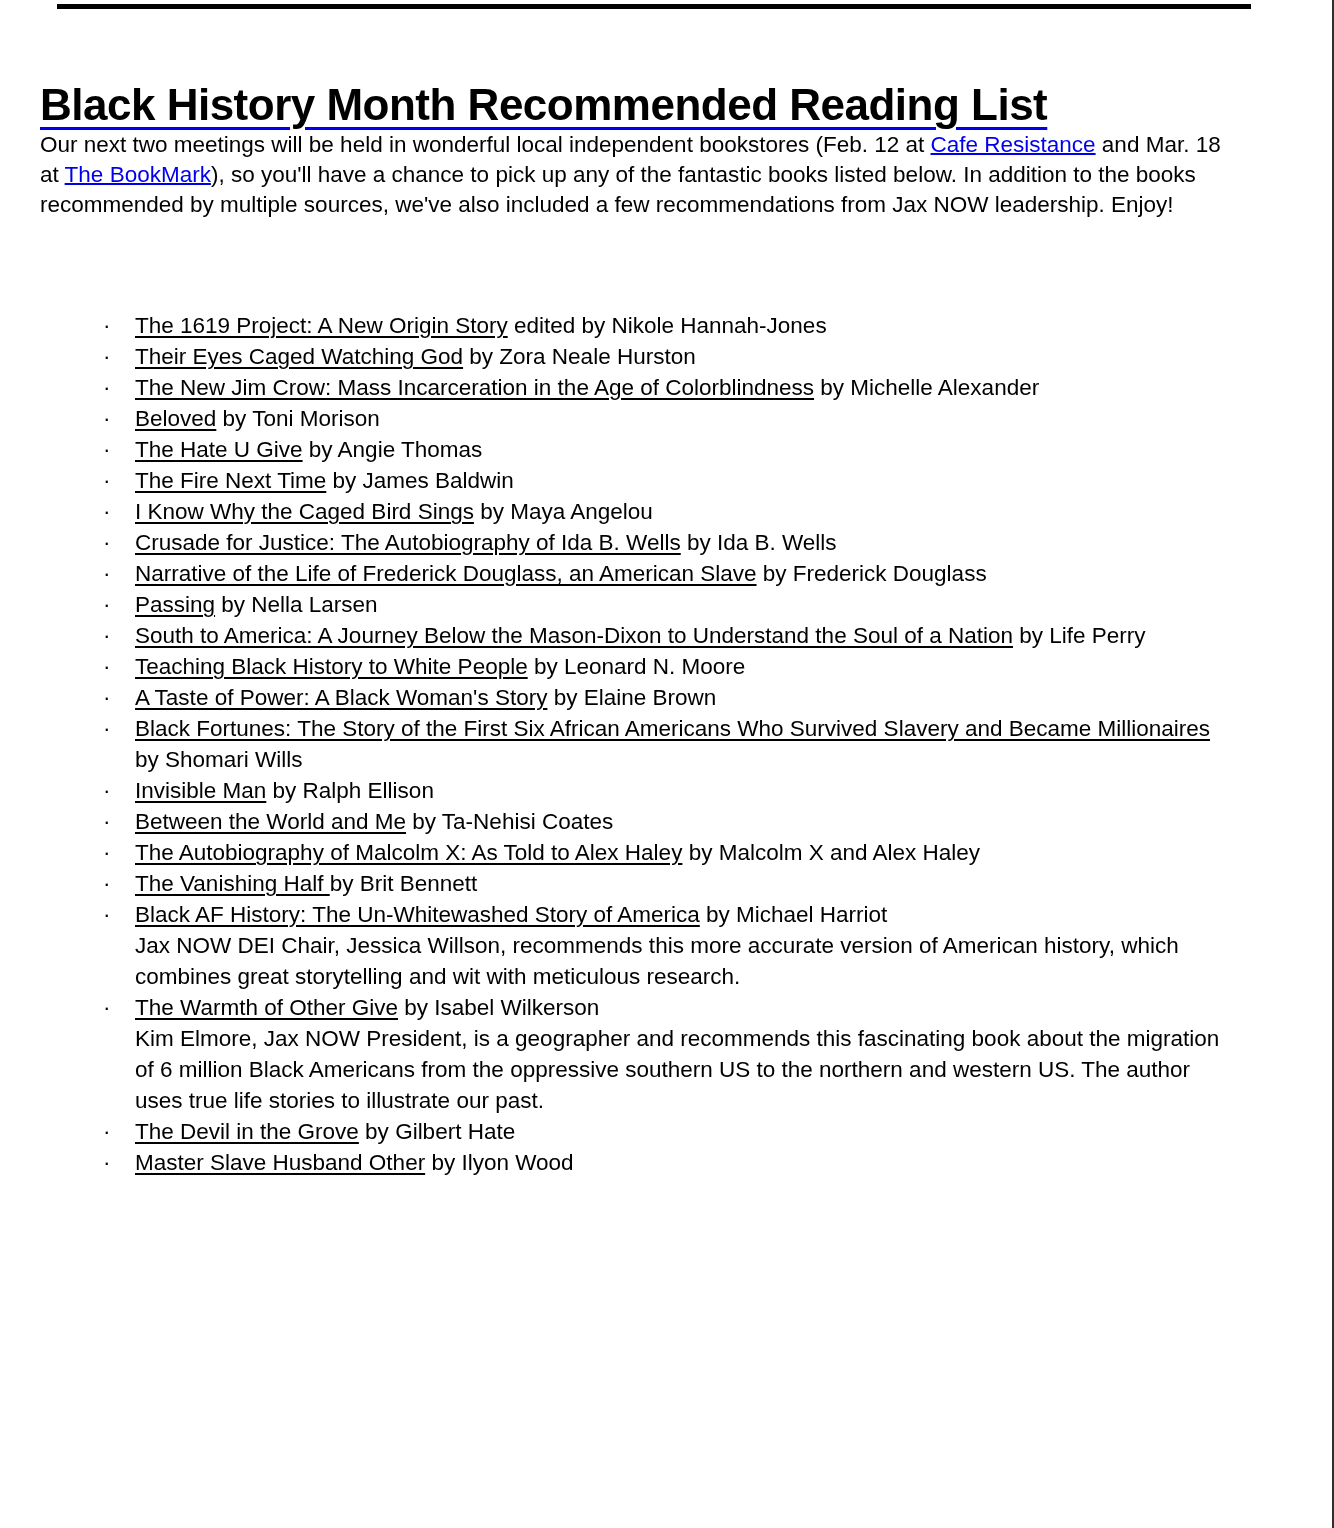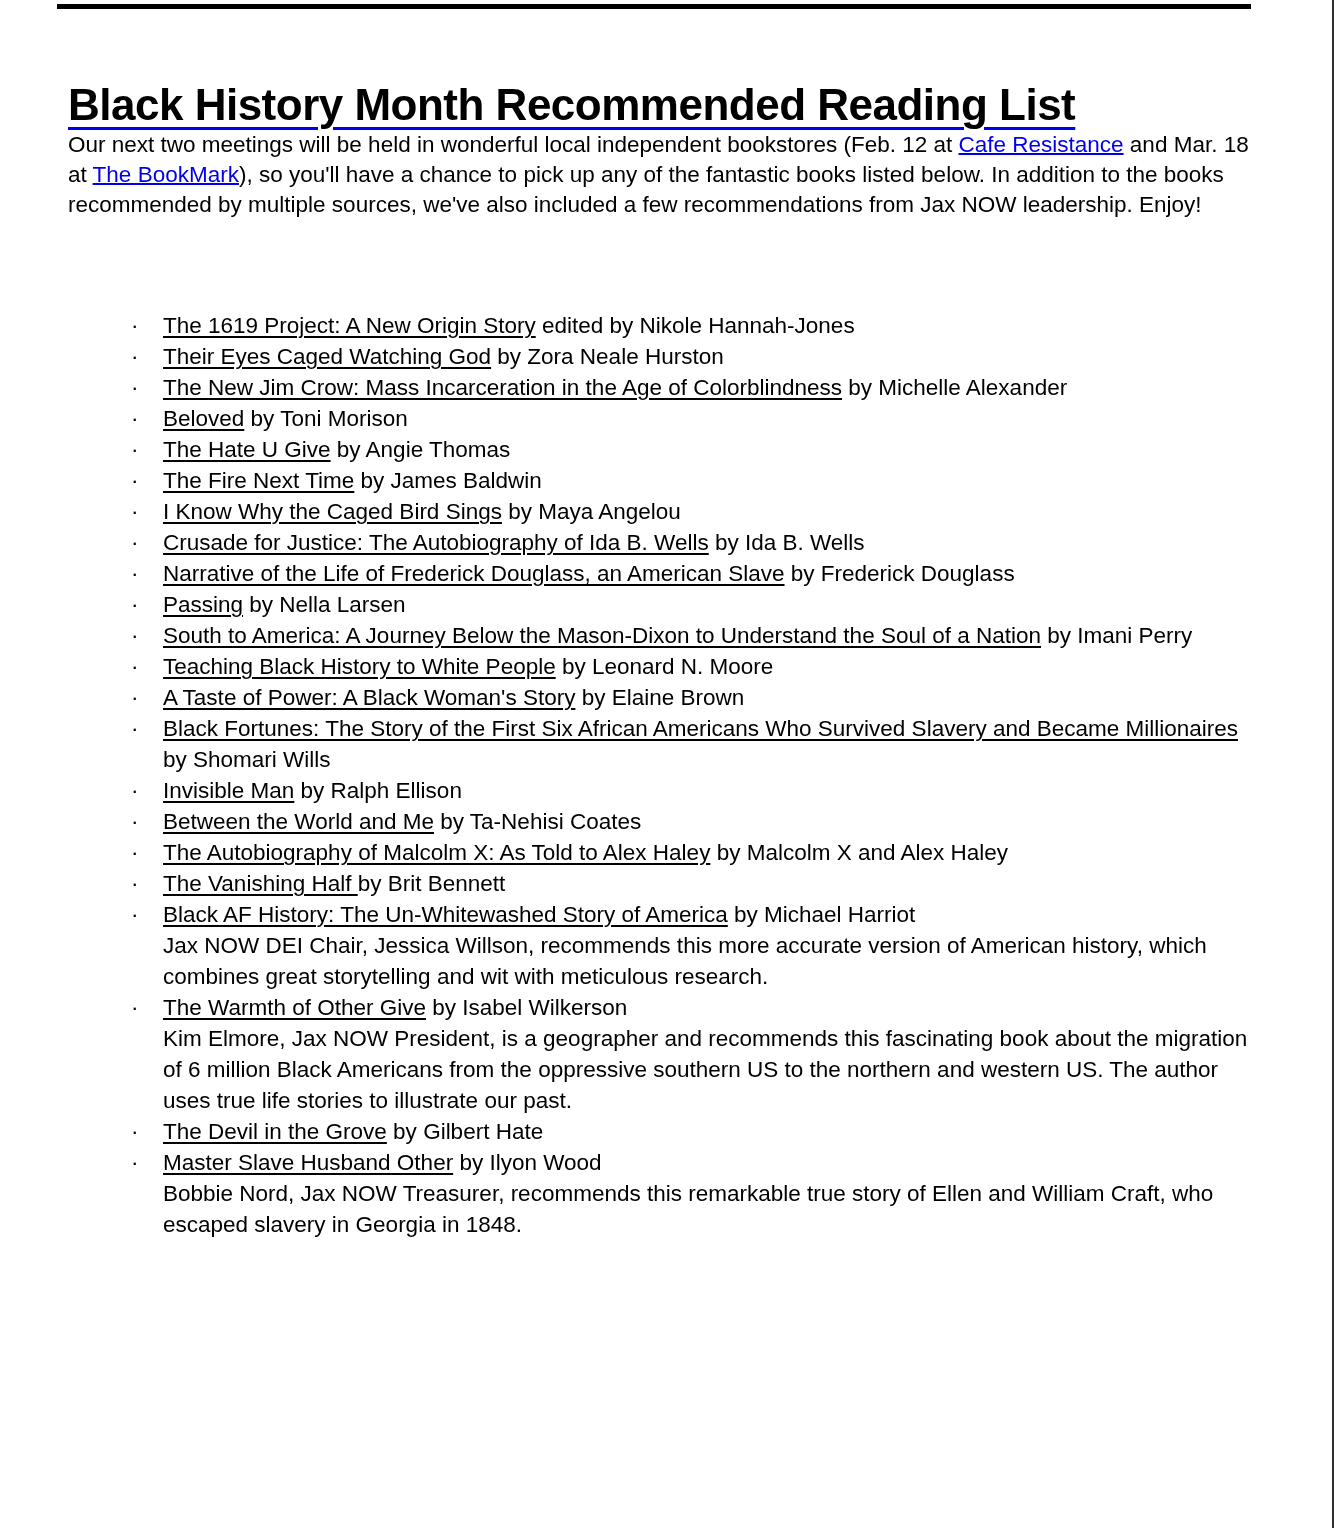--- a/index.html
+++ b/index.html
@@ -13,21 +13,21 @@
   }
   .top-rule {
     position: absolute; left: 57px; top: 4px;
     width: 1194px; height: 5px; background: #000000;
   }
   .right-edge {
     position: absolute; right: 0; top: 0;
     width: 2px; height: 100%; background: #2f2f2f;
   }
   .content {
-    position: absolute; left: 68px; top: 0;
+    position: absolute; left: 40px; top: 0;
     width: 1190px;
   }
   h1.doc-title {
     margin-top: 80px;
     font-size: 44px;
     line-height: 50px;
     font-weight: bold;
     letter-spacing: -0.5px;
     text-decoration: underline;
     text-decoration-color: #0000EE;
@@ -82,27 +82,27 @@
       <li><span class="bullet">·</span><span class="book-title">The 1619 Project: A New Origin Story</span><span> edited by Nikole Hannah-Jones</span></li>
       <li><span class="bullet">·</span><span class="book-title">Their Eyes Caged Watching God</span><span> by Zora Neale Hurston</span></li>
       <li><span class="bullet">·</span><span class="book-title">The New Jim Crow: Mass Incarceration in the Age of Colorblindness</span><span> by Michelle Alexander</span></li>
       <li><span class="bullet">·</span><span class="book-title">Beloved</span><span> by Toni Morison</span></li>
       <li><span class="bullet">·</span><span class="book-title">The Hate U Give</span><span> by Angie Thomas</span></li>
       <li><span class="bullet">·</span><span class="book-title">The Fire Next Time</span><span> by James Baldwin</span></li>
       <li><span class="bullet">·</span><span class="book-title">I Know Why the Caged Bird Sings</span><span> by Maya Angelou</span></li>
       <li><span class="bullet">·</span><span class="book-title">Crusade for Justice: The Autobiography of Ida B. Wells</span><span> by Ida B. Wells</span></li>
       <li><span class="bullet">·</span><span class="book-title">Narrative of the Life of Frederick Douglass, an American Slave</span><span> by Frederick Douglass</span></li>
       <li><span class="bullet">·</span><span class="book-title">Passing</span><span> by Nella Larsen</span></li>
-      <li><span class="bullet">·</span><span class="book-title">South to America: A Journey Below the Mason-Dixon to Understand the Soul of a Nation</span><span> by Imani Perry</span></li>
+      <li><span class="bullet">·</span><span class="book-title">South to America: A Journey Below the Mason-Dixon to Understand the Soul of a Nation</span><span> by Life Perry</span></li>
       <li><span class="bullet">·</span><span class="book-title">Teaching Black History to White People</span><span> by Leonard N. Moore</span></li>
       <li><span class="bullet">·</span><span class="book-title">A Taste of Power: A Black Woman's Story</span><span> by Elaine Brown</span></li>
       <li><span class="bullet">·</span><span class="book-title">Black Fortunes: The Story of the First Six African Americans Who Survived Slavery and Became Millionaires</span><span> by Shomari Wills</span></li>
       <li><span class="bullet">·</span><span class="book-title">Invisible Man</span><span> by Ralph Ellison</span></li>
       <li><span class="bullet">·</span><span class="book-title">Between the World and Me</span><span> by Ta-Nehisi Coates</span></li>
       <li><span class="bullet">·</span><span class="book-title">The Autobiography of Malcolm X: As Told to Alex Haley</span><span> by Malcolm X and Alex Haley</span></li>
       <li><span class="bullet">·</span><span class="book-title">The Vanishing Half </span><span>by Brit Bennett</span></li>
       <li><span class="bullet">·</span><span class="book-title">Black AF History: The Un-Whitewashed Story of America</span><span> by Michael Harriot</span><div>Jax NOW DEI Chair, Jessica Willson, recommends this more accurate version of American history, which combines great storytelling and wit with meticulous research.</div></li>
       <li><span class="bullet">·</span><span class="book-title">The Warmth of Other Give</span><span> by Isabel Wilkerson</span><div>Kim Elmore, Jax NOW President, is a geographer and recommends this fascinating book about the migration of 6 million Black Americans from the oppressive southern US to the northern and western US. The author uses true life stories to illustrate our past.</div></li>
       <li><span class="bullet">·</span><span class="book-title">The Devil in the Grove</span><span> by Gilbert Hate</span></li>
-      <li><span class="bullet">·</span><span class="book-title">Master Slave Husband Other</span><span> by Ilyon Wood</span><div>Bobbie Nord, Jax NOW Treasurer, recommends this remarkable true story of Ellen and William Craft, who escaped slavery in Georgia in 1848.</div></li>
+      <li><span class="bullet">·</span><span class="book-title">Master Slave Husband Other</span><span> by Ilyon Wood</span></li>
     </ul>
 
 </div>
 
 </body></html>

